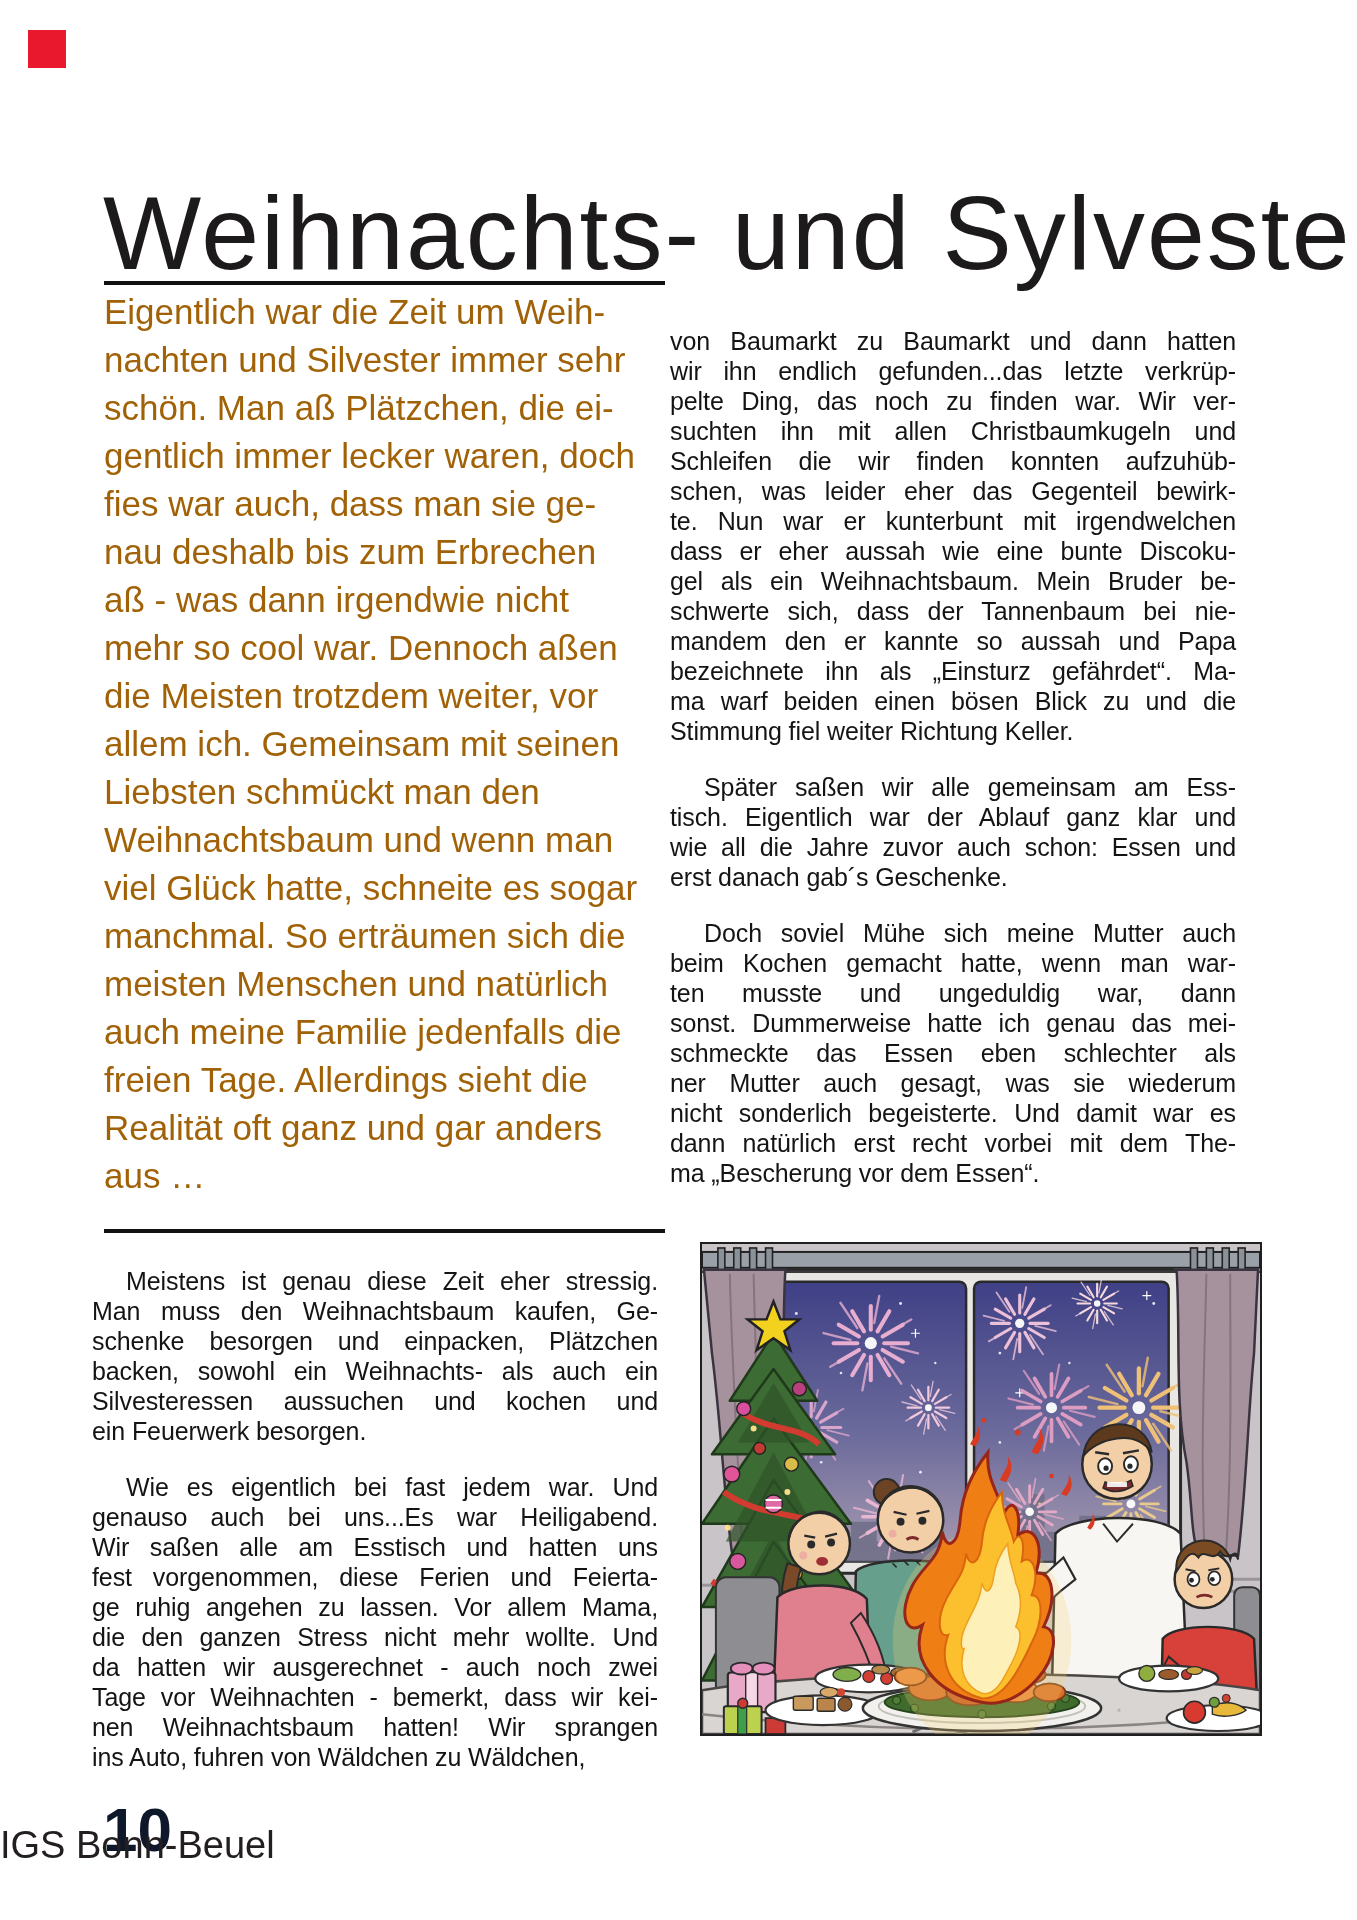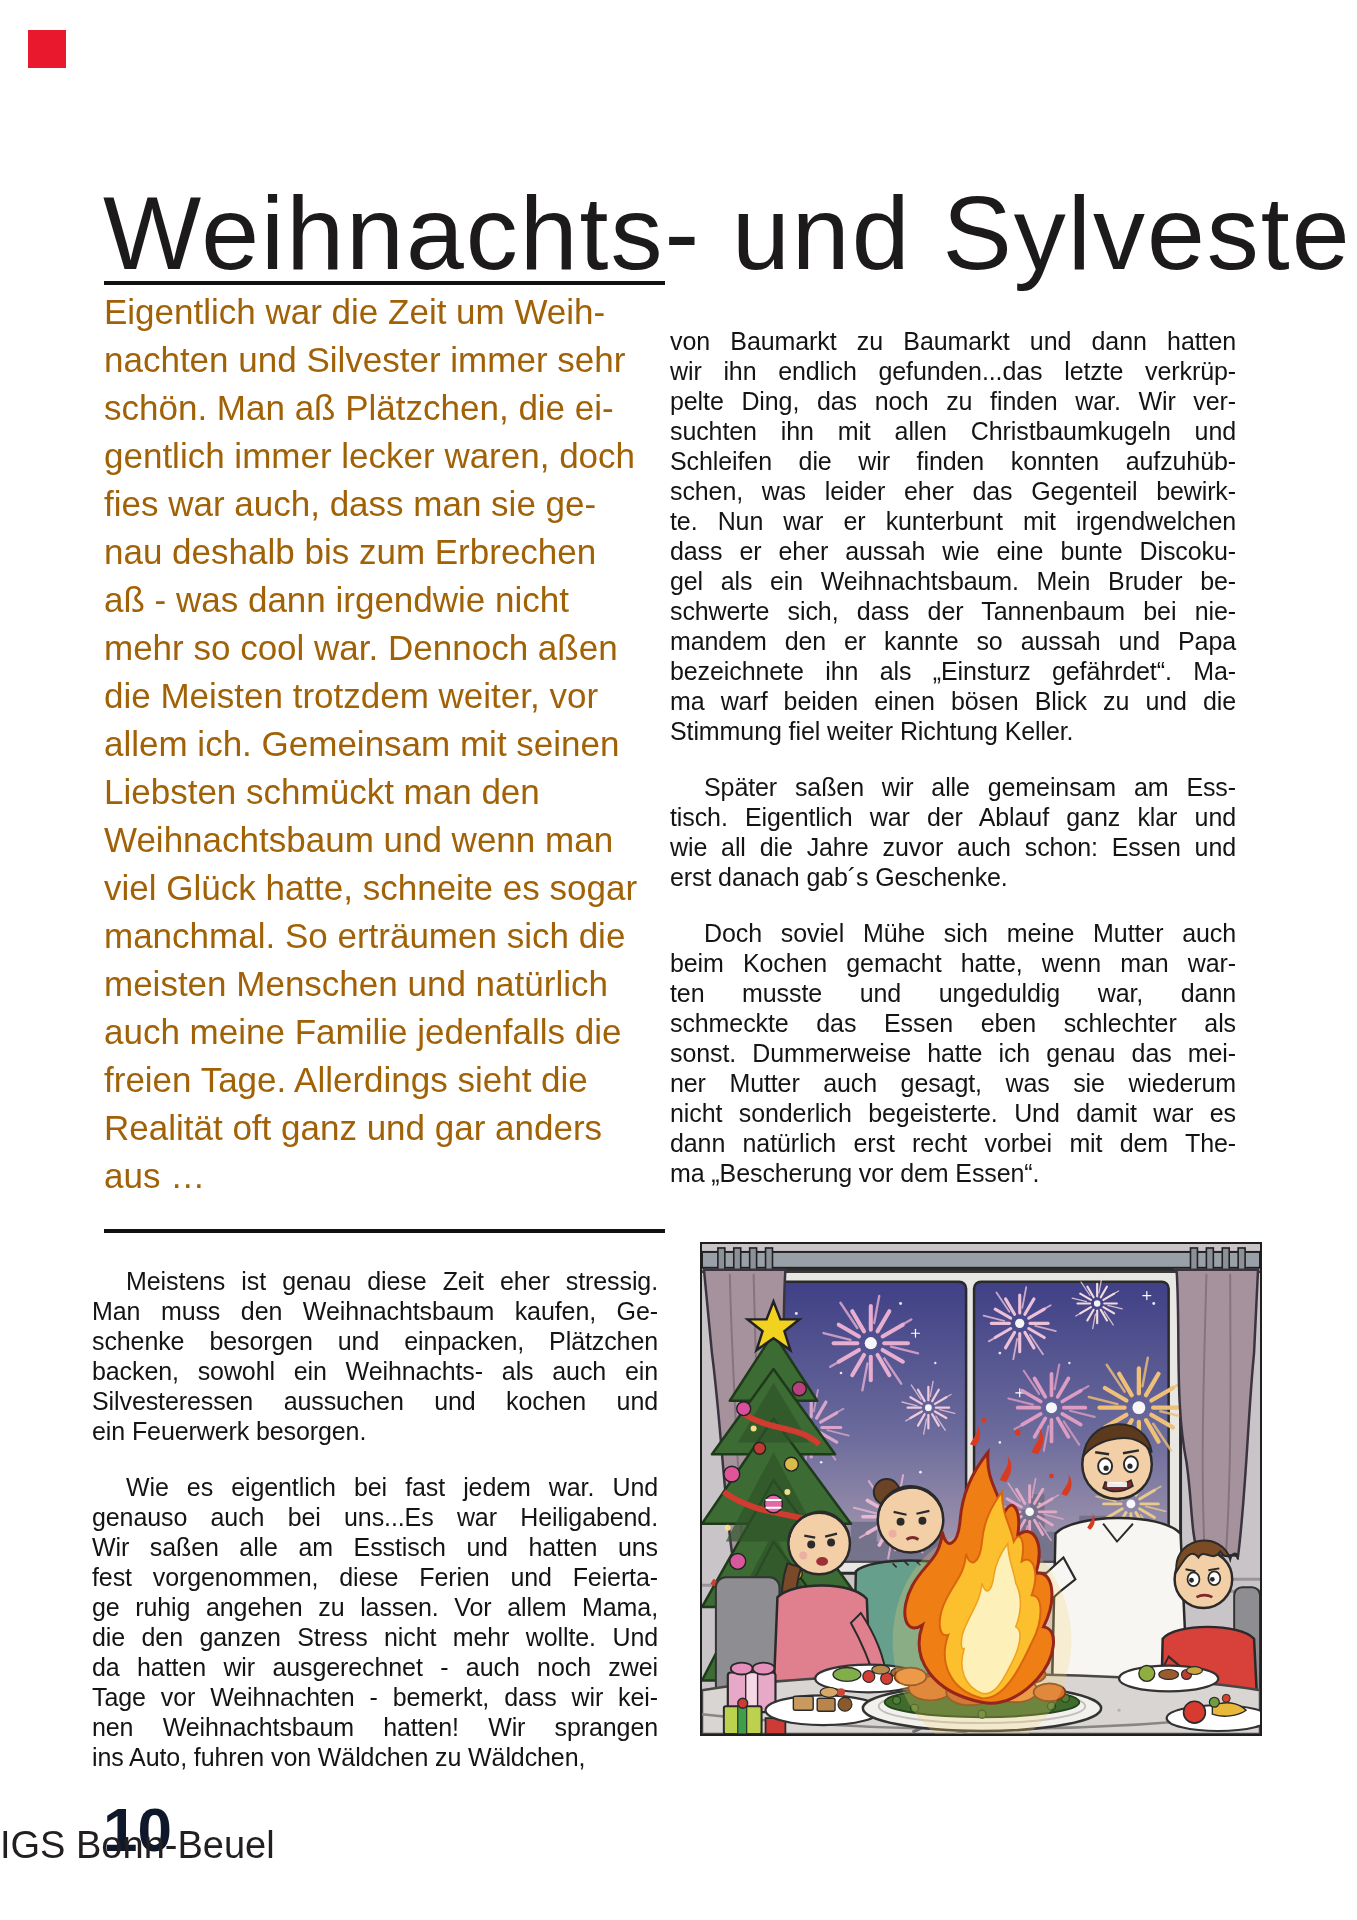--- a/index.html
+++ b/index.html
@@ -97,22 +97,22 @@
       <div class="para indent">
         <div class="jline">Später saßen wir alle gemeinsam am Ess-</div>
         <div class="jline">tisch. Eigentlich war der Ablauf ganz klar und</div>
         <div class="jline">wie all die Jahre zuvor auch schon: Essen und</div>
         <div class="jline last">erst danach gab´s Geschenke.</div>
       </div>
       <div class="para indent">
         <div class="jline">Doch soviel Mühe sich meine Mutter auch</div>
         <div class="jline">beim Kochen gemacht hatte, wenn man war-</div>
         <div class="jline">ten musste und ungeduldig war, dann</div>
+        <div class="jline">sonst. Dummerweise hatte ich genau das mei-</div>
         <div class="jline">schmeckte das Essen eben schlechter als</div>
-        <div class="jline">sonst. Dummerweise hatte ich genau das mei-</div>
         <div class="jline">ner Mutter auch gesagt, was sie wiederum</div>
         <div class="jline">nicht sonderlich begeisterte. Und damit war es</div>
         <div class="jline">dann natürlich erst recht vorbei mit dem The-</div>
         <div class="jline last">ma „Bescherung vor dem Essen“.</div>
       </div>
     </div>
 
   <div id="figure">
     <svg viewBox="0 0 562 494" preserveAspectRatio="none">
       <defs>

